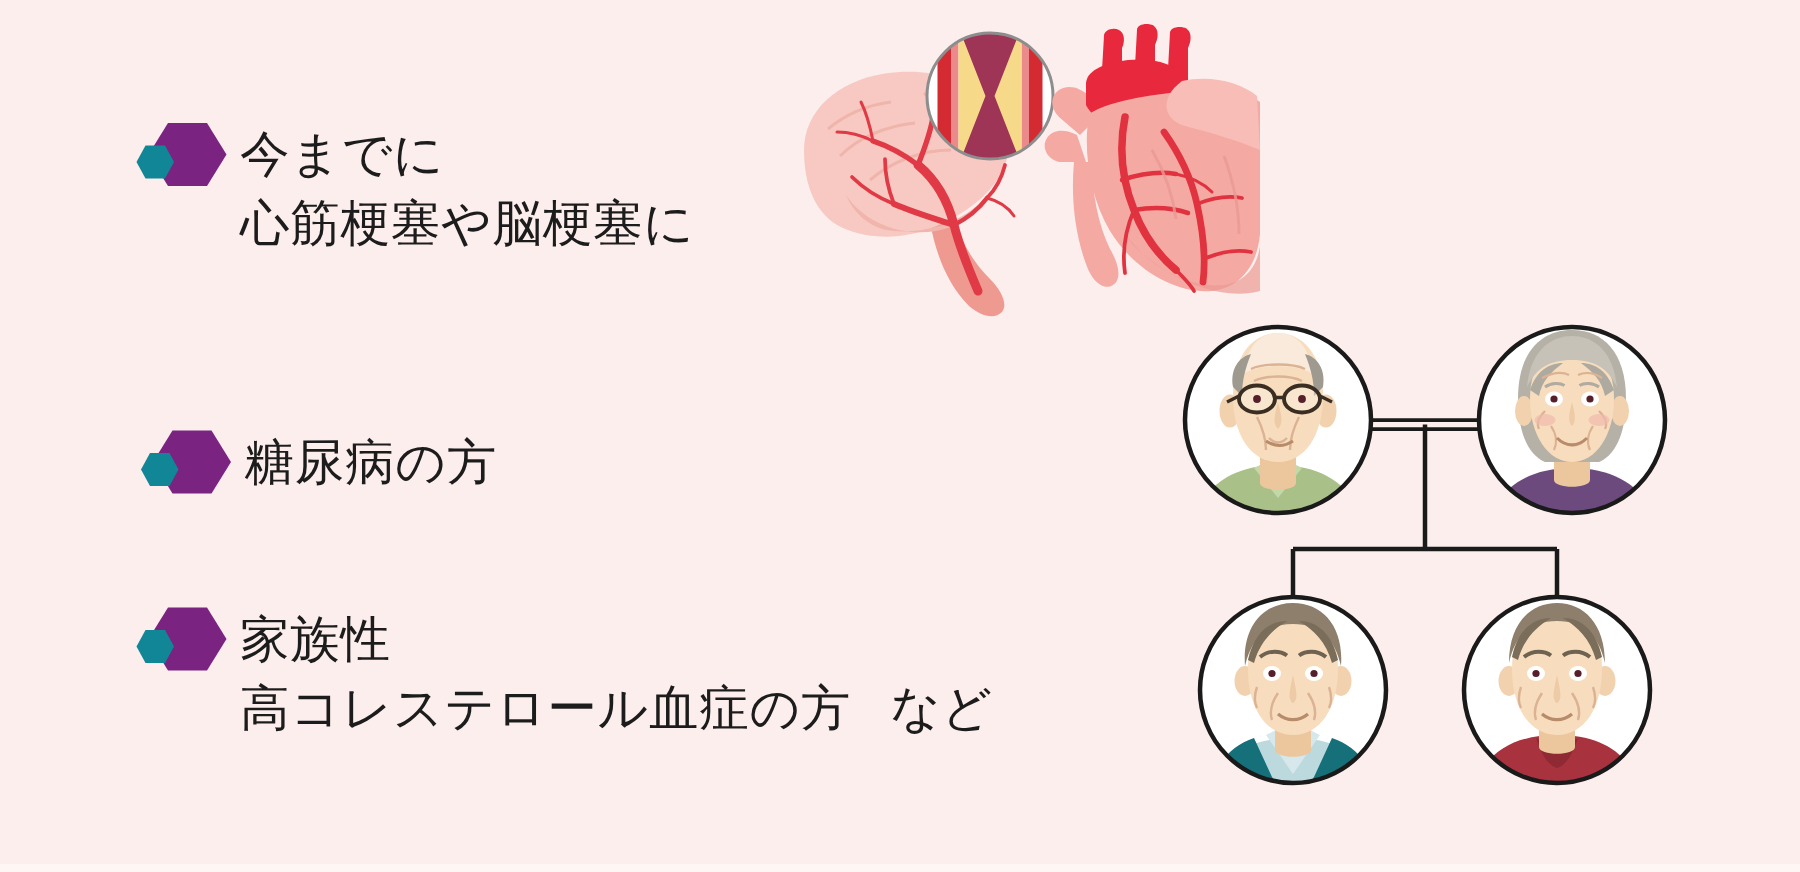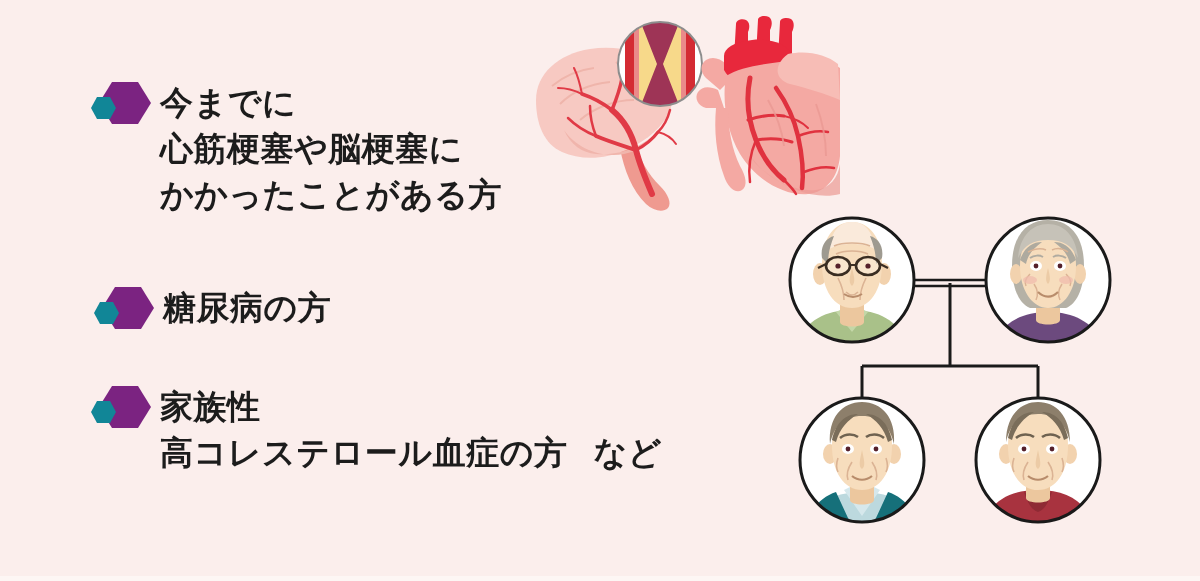--- a/index.html
+++ b/index.html
@@ -37,40 +37,40 @@
     width: 760px;
     height: 581px;
   }
   .bullet-row {
     position: absolute;
     display: flex;
     align-items: flex-start;
   }
   .bullet-row.r0 { left: 88px; top: 80px; }
   .bullet-row.r1 { left: 91px; top: 285px; }
-  .bullet-row.r2 { left: 88px; top: 384px; }
+  .bullet-row.r2 { left: 88px; top: 403px; }
 
   .hex-marker {
     position: relative;
     width: 68px;
     height: 46px;
     flex: 0 0 68px;
   }
   .hex-marker svg { display: block; }
 
   .bullet-text {
     margin-left: 4px;
     color: #1c1c1c;
     font-size: 33px;
     line-height: 46px;
     letter-spacing: 0.5px;
     white-space: nowrap;
   }
-  .bullet-text .b { font-weight: 700; }
-  .bullet-text .n { font-weight: 700; }
+  .bullet-text .b { font-weight: 400; }
+  .bullet-text .n { font-weight: 400; }
   .bullet-text .sp { display: inline-block; width: 26px; }
 
   
   #anatomy-art {
     position: absolute;
     left: 520px;
     top: 8px;
     width: 320px;
     height: 210px;
   }
@@ -96,21 +96,20 @@
     <div class="bullet-row r0">
       <span class="hex-marker">
         <svg width="68" height="46" viewBox="0 0 68 46" aria-hidden="true">
           <polygon points="24,2 50,2 63,23 50,44 24,44 11,23" fill="#7b2381"></polygon>
           <polygon points="9,17 22,17 28,28 22,39 9,39 3,28" fill="#118697"></polygon>
         </svg>
       </span>
       <span class="bullet-text">
         <span class="n">今までに</span><br>
         <span class="b">心筋梗塞</span><span class="n">や</span><span class="b">脳梗塞</span><span class="n">に</span><br>
-        <span class="n">かかったことがある方</span>
       </span>
     </div>
 
     <div class="bullet-row r1">
       <span class="hex-marker">
         <svg width="68" height="46" viewBox="0 0 68 46" aria-hidden="true">
           <polygon points="24,2 50,2 63,23 50,44 24,44 11,23" fill="#7b2381"></polygon>
           <polygon points="9,17 22,17 28,28 22,39 9,39 3,28" fill="#118697"></polygon>
         </svg>
       </span>

